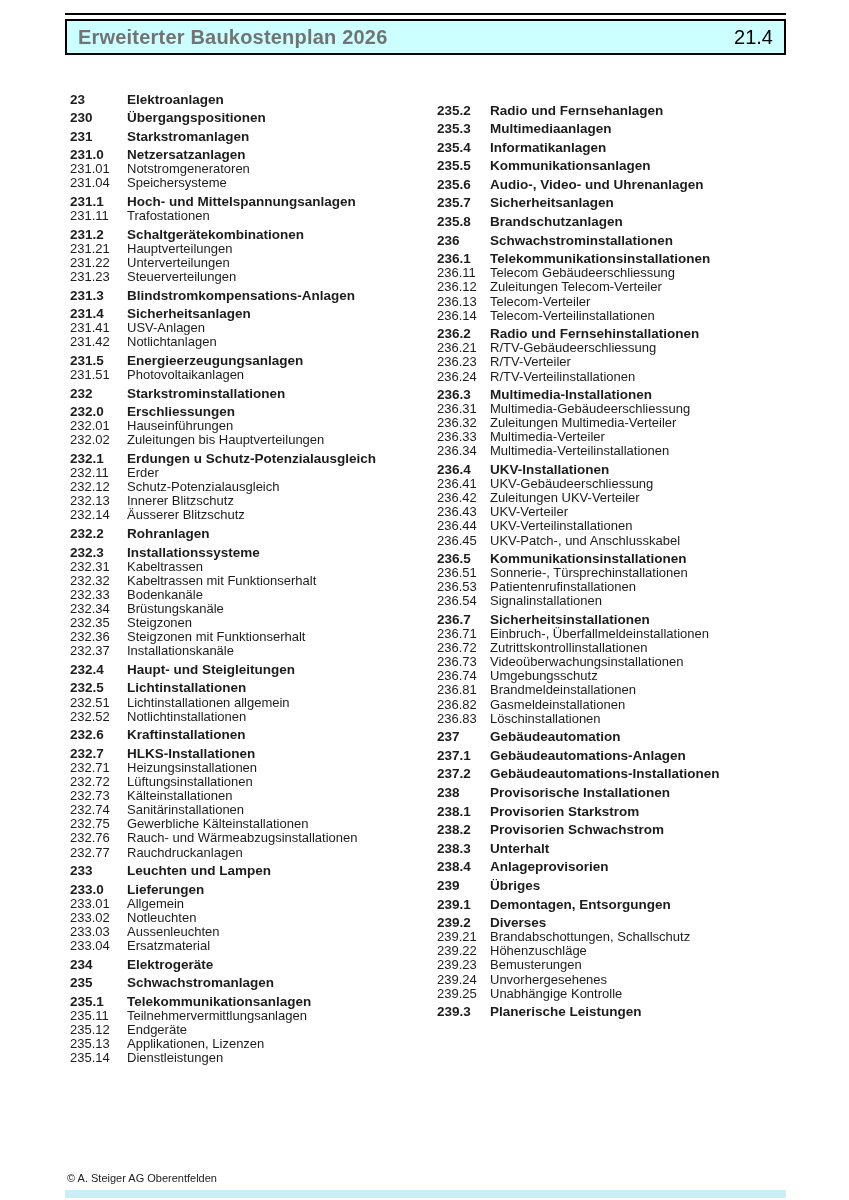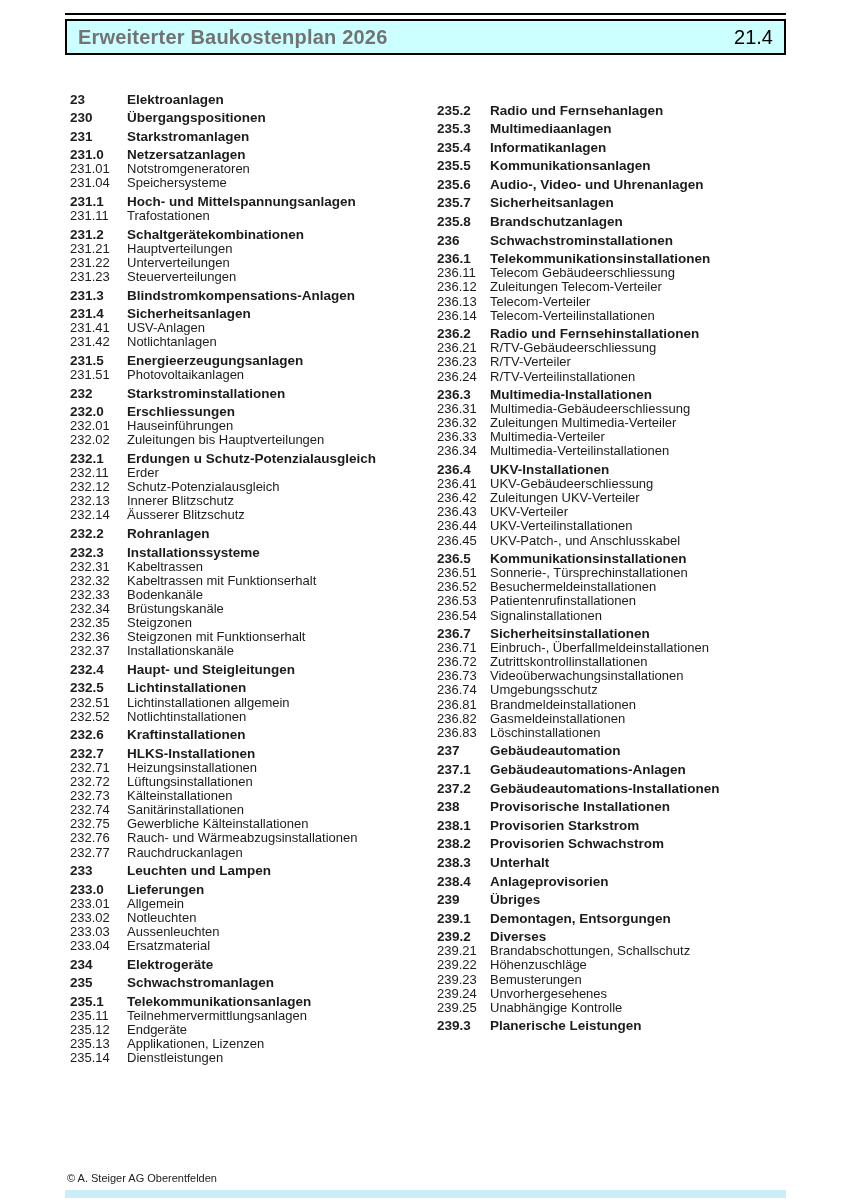--- a/index.html
+++ b/index.html
@@ -435,24 +435,20 @@
         </div>
         <div class="row bold">
           <span class="code">236.5</span>
           <span class="label">Kommunikationsinstallationen</span>
         </div>
         <div class="row">
           <span class="code">236.51</span>
           <span class="label">Sonnerie-, Türsprechinstallationen</span>
         </div>
         <div class="row">
-          <span class="code">236.52</span>
-          <span class="label">Besuchermeldeinstallationen</span>
-        </div>
-        <div class="row">
           <span class="code">236.53</span>
           <span class="label">Patientenrufinstallationen</span>
         </div>
         <div class="row">
           <span class="code">236.54</span>
           <span class="label">Signalinstallationen</span>
         </div>
         <div class="row bold">
           <span class="code">236.7</span>
           <span class="label">Sicherheitsinstallationen</span>

